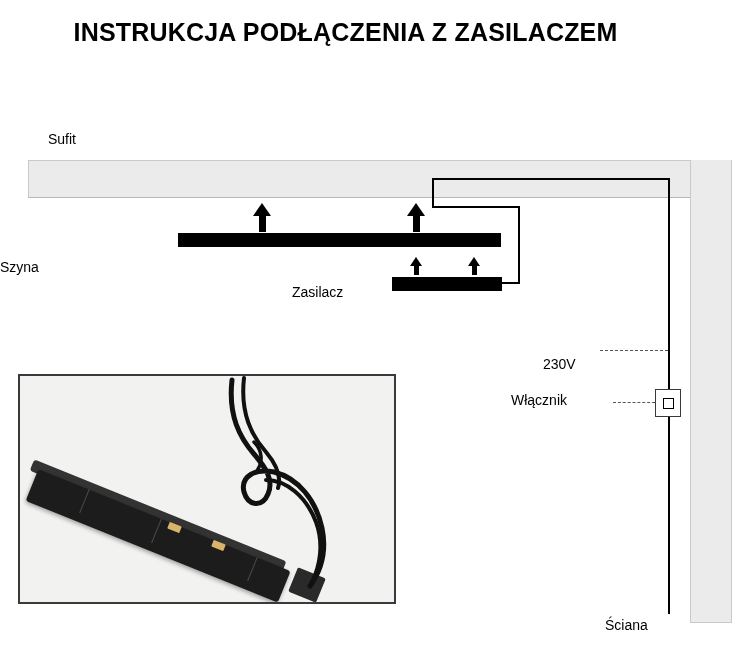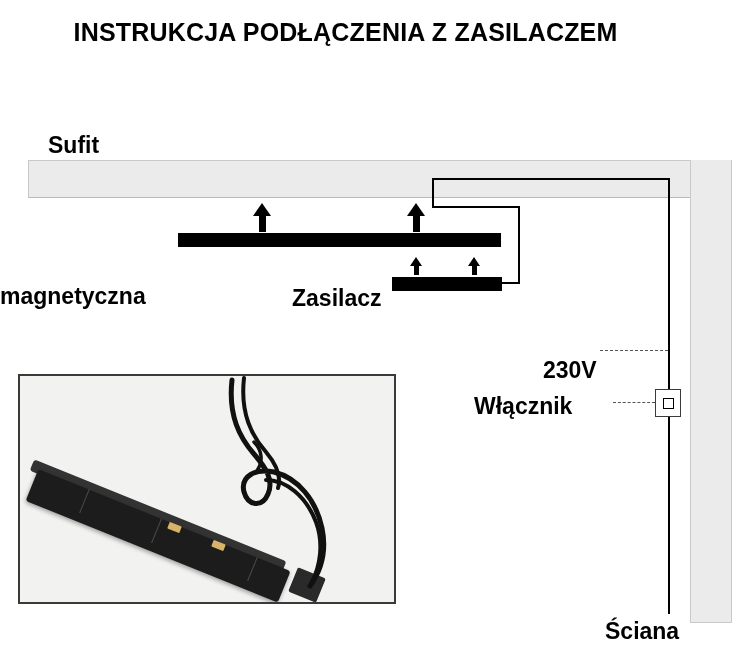--- a/index.html
+++ b/index.html
@@ -49,31 +49,31 @@
     width: 40px;
     height: 462px;
     background: #ebebeb;
     border: 1px solid #c9c9c9;
     border-top: none;
   }
 
   
   .lbl {
     position: absolute;
-    font-size: 23px;
-    font-weight: bold;
+    font-size: 14px;
+    font-weight: normal;
     color: #000000;
     white-space: pre;
     line-height: 1.25;
   }
   .lbl-sufit   { left: 48px;  top: 131px; }
   .lbl-szyna   { left: 0px;   top: 224px; width: 180px; }
   .lbl-zasilacz{ left: 292px; top: 284px; }
   .lbl-230v    { left: 543px; top: 356px; }
-  .lbl-wlacznik{ left: 474px; top: 392px; }
+  .lbl-wlacznik{ left: 511px; top: 392px; }
   .lbl-sciana  { left: 605px; top: 617px; }
 
   
   .track {
     position: absolute;
     left: 178px;
     top: 233px;
     width: 323px;
     height: 14px;
     background: #000000;
@@ -291,21 +291,21 @@
 
   <div class="switch-box">
     <div class="switch-inner"></div>
   </div>
 
   <div class="leader leader-230v"></div>
   <div class="leader leader-switch"></div>
 
   <div class="lbl lbl-sufit nosel">Sufit</div>
   <div class="lbl lbl-szyna nosel">
-    <div>magnetyczna</div>
+    <div>Szyna</div>
   </div>
   <div class="lbl lbl-zasilacz nosel">Zasilacz</div>
   <div class="lbl lbl-230v nosel">230V</div>
   <div class="lbl lbl-wlacznik nosel">Włącznik</div>
   <div class="lbl lbl-sciana nosel">Ściana</div>
 
   <div class="photo">
     <div class="prod-top"></div>
     <div class="prod-body"></div>
     <div class="prod-seam seam-1"></div>

